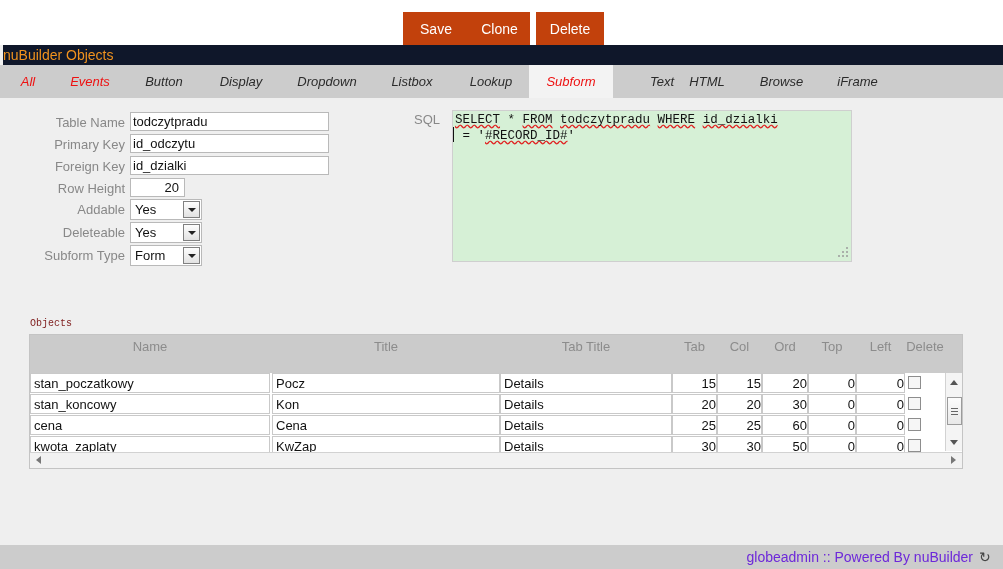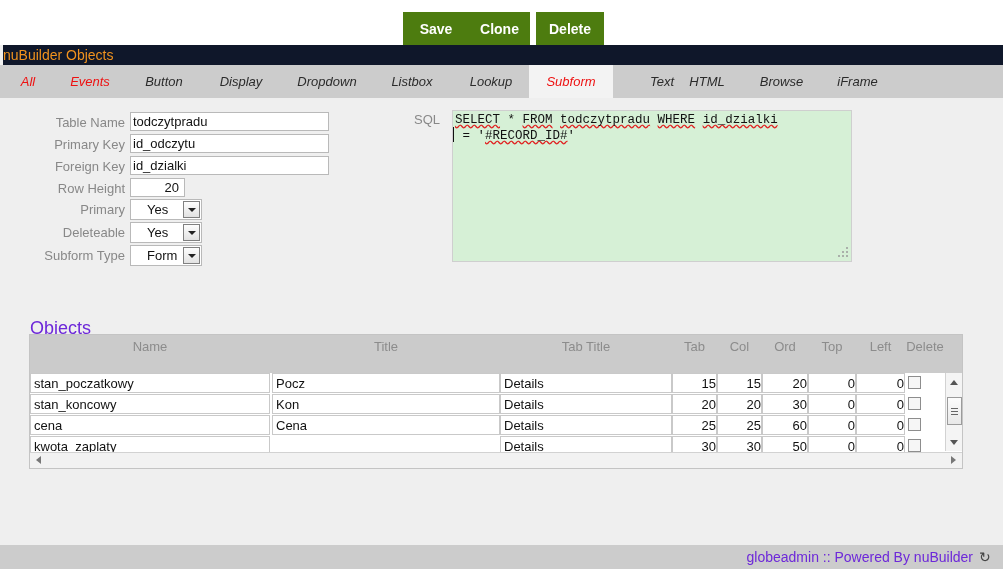--- a/index.html
+++ b/index.html
@@ -23,30 +23,29 @@
     left: 0; top: 0;
     width: 1003px;
     height: 45px;
     background: #ffffff;
   }
   .top-btn {
     position: absolute;
     top: 12px;
     height: 35px;
     width: 66px;
-    background: #4d7c0f;
+    background: #c2410c;
     color: #ffffff;
     border: none;
     font-family: "Liberation Sans", sans-serif;
     font-size: 14px;
     line-height: 35px;
     text-align: center;
     cursor: pointer;
     padding: 0;
-    font-weight: bold;
   }
   #btn-save  { left: 403px; }
   #btn-clone { left: 469px; width: 61px; }
   #btn-delete{ left: 536px; width: 68px; }
 
   
   #page-title {
     position: absolute;
     left: 3px; top: 45px;
     height: 20px;
@@ -121,21 +120,21 @@
     left: 130px;
     height: 21px;
     width: 72px;
     box-sizing: border-box;
     border: 1px solid #b9b9b9;
     background: #ffffff;
     cursor: pointer;
   }
   .fselect .sel-text {
     position: absolute;
-    left: 16px; top: 0;
+    left: 4px; top: 0;
     line-height: 19px;
     font-size: 13px;
     color: #111;
   }
   .fselect .sel-arrow {
     position: absolute;
     right: 1px; top: 1px;
     width: 17px; height: 17px;
     background: linear-gradient(#fdfdfd, #e2e2e2);
     border: 1px solid #808080;
@@ -198,22 +197,23 @@
   #sql-grip i {
     position: absolute;
     width: 2px; height: 2px;
     background: #aab0aa;
   }
 
   
   #objects-label {
     position: absolute;
     left: 30px; top: 318px;
-    color: #6d28d9;
-    font-size: 18px;
+    color: #7f1d1d;
+    font-size: 10px;
+    font-family: Liberation Mono, monospace;
   }
   #grid {
     position: absolute;
     left: 29px; top: 334px;
     width: 934px;
     height: 135px;
     background: #ffffff;
     border: 1px solid #c4c4c4;
     box-sizing: border-box;
     overflow: hidden;
@@ -400,21 +400,21 @@
 
 <div id="formarea">
     <div class="flabel" style="top: 14px;">Table Name</div>
     <input type="text" class="finput wide" value="todczytpradu" style="top: 14px;">
     <div class="flabel" style="top: 36px;">Primary Key</div>
     <input type="text" class="finput wide" value="id_odczytu" style="top: 36px;">
     <div class="flabel" style="top: 58px;">Foreign Key</div>
     <input type="text" class="finput wide" value="id_dzialki" style="top: 58px;">
     <div class="flabel" style="top: 80px;">Row Height</div>
     <input type="text" class="finput narrow" value="20" style="top: 80px;">
-    <div class="flabel" style="top: 101px;">Primary</div>
+    <div class="flabel" style="top: 101px;">Addable</div>
     <div class="fselect" style="top: 101px;">
       <span class="sel-text">Yes</span>
       <span class="sel-arrow"></span>
     </div>
     <div class="flabel" style="top: 124px;">Deleteable</div>
     <div class="fselect" style="top: 124px;">
       <span class="sel-text">Yes</span>
       <span class="sel-arrow"></span>
     </div>
     <div class="flabel" style="top: 147px;">Subform Type</div>
@@ -480,20 +480,21 @@
         <div class="gcell" style="left: 470px; width: 172px;">Details</div>
         <div class="gcell num" style="left: 642px; width: 45px;">25</div>
         <div class="gcell num" style="left: 687px; width: 45px;">25</div>
         <div class="gcell num" style="left: 732px; width: 46px;">60</div>
         <div class="gcell num" style="left: 778px; width: 48px;">0</div>
         <div class="gcell num" style="left: 826px; width: 49px;">0</div>
         <div class="gcheck" style="left: 878px; top: 3px;"></div>
       </div>
       <div class="grow" style="top: 101px;">
         <div class="gcell" style="left: 0px; width: 240px;">kwota_zaplaty</div>
+        <div class="gcell" style="left: 242px; width: 228px;">KwZap</div>
         <div class="gcell" style="left: 470px; width: 172px;">Details</div>
         <div class="gcell num" style="left: 642px; width: 45px;">30</div>
         <div class="gcell num" style="left: 687px; width: 45px;">30</div>
         <div class="gcell num" style="left: 732px; width: 46px;">50</div>
         <div class="gcell num" style="left: 778px; width: 48px;">0</div>
         <div class="gcell num" style="left: 826px; width: 49px;">0</div>
         <div class="gcheck" style="left: 878px; top: 3px;"></div>
       </div>
     </div>
 

